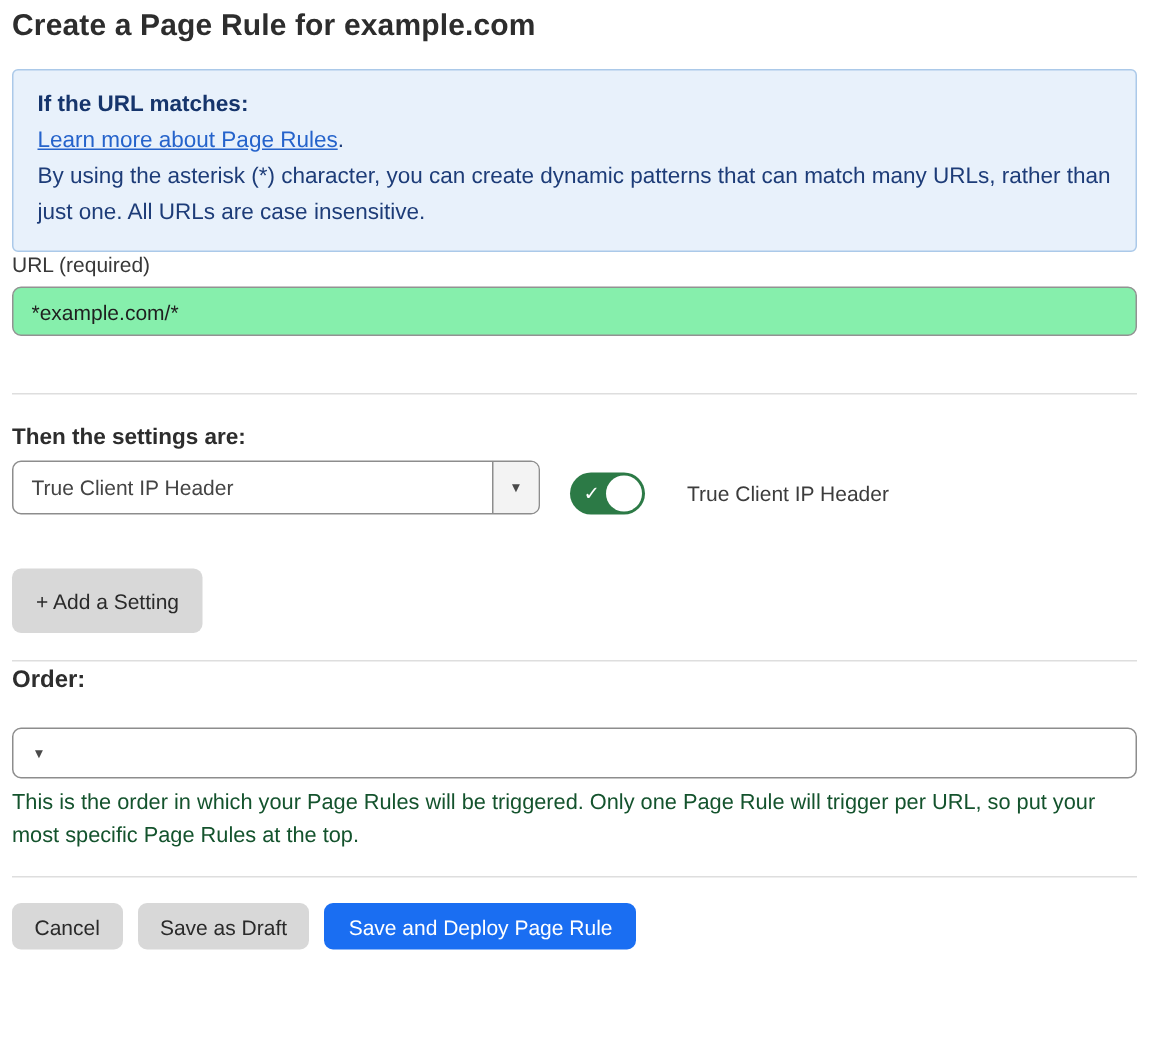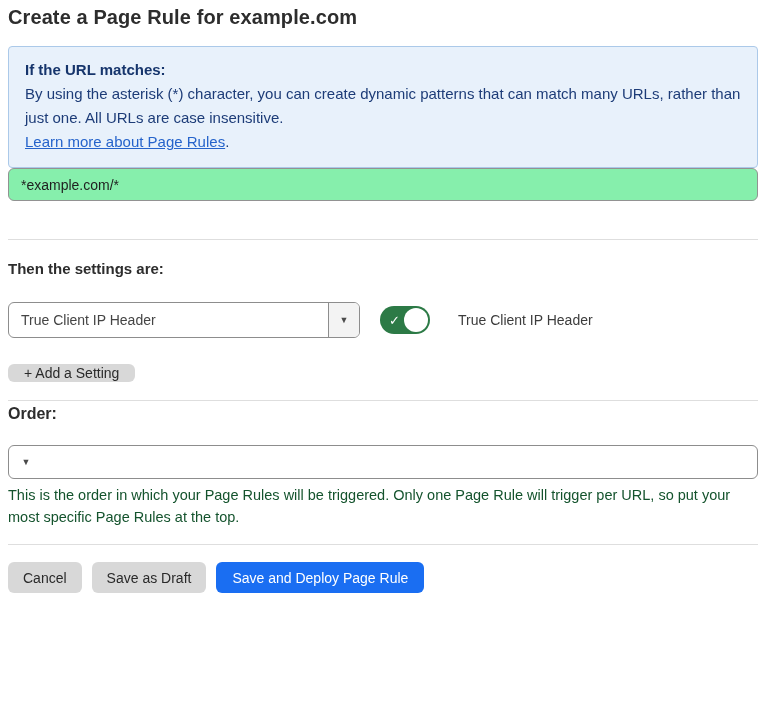--- a/index.html
+++ b/index.html
@@ -46,24 +46,24 @@
     font-family: "Liberation Sans", sans-serif;
     outline: none;
     display: block;
   }
 
   .divider { border: none; border-top: 1px solid #dedede; margin: 0; }
   .divider-url { margin-top: 38px; }
 
   .section-heading {
     font-size: 15px; font-weight: bold; color: #2d2d2d;
-    margin-top: 20px; margin-bottom: 25px;
+    margin-top: 20px; margin-bottom: 7px;
   }
 
-  .setting-row { display: flex; align-items: center; }
+  .setting-row { display: flex; align-items: flex-end; }
 
   .select-box {
     height: 36px;
     background: #ffffff;
     border: 1px solid #8d8d8d;
     border-radius: 6px;
     display: flex; align-items: center;
     font-size: 14px; color: #444444;
     cursor: pointer;
     overflow: hidden;
@@ -99,21 +99,21 @@
   .toggle-label { font-size: 14px; color: #3c3c3c; margin-left: 28px; }
 
   .btn {
     display: inline-flex; align-items: center; justify-content: center;
     height: 31px; border: none; border-radius: 6px;
     font-size: 14px; font-family: "Liberation Sans", sans-serif;
     cursor: pointer; padding: 0 16px;
   }
   .btn-gray { background: #d8d8d8; color: #2a2a2a; }
   .btn-blue { background: #1a6ef2; color: #ffffff; }
-  .add-setting-btn { margin-top: 26px; height: 18px; }
+  .add-setting-btn { margin-top: 36px; height: 43px; }
 
   .divider-settings { margin-top: 18px; }
 
   .order-heading { margin-top: 4px; margin-bottom: 22px; font-size: 16px; }
 
   .order-select { width: 100%; height: 34px; }
   .order-select .plain-caret-segment {
     width: 34px; height: 100%;
     display: flex; align-items: center; justify-content: center;
   }
@@ -129,24 +129,25 @@
 </style>
 </head>
 <body>
 
 <div class="container">
 
   <h1 class="page-title">Create a Page Rule for example.com</h1>
 
   <div class="info-box">
     <div class="info-heading">If the URL matches:</div>
+    <div><a class="info-link">Learn more about Page Rules</a><span>.</span></div>
     <div>By using the asterisk (*) character, you can create dynamic patterns that can match many URLs, rather than just one. All URLs are case insensitive.</div>
-    <div><a class="info-link">Learn more about Page Rules</a><span>.</span></div>
   </div>
 
+  <label class="field-label">URL (required)</label>
   <input class="url-input" type="text" value="*example.com/*" style="">
 
   <hr class="divider divider-url">
 
   <div class="section-heading">Then the settings are:</div>
 
 
   <div class="setting-row">
     <div class="select-box setting-select">
       <span class="select-value">True Client IP Header</span>

